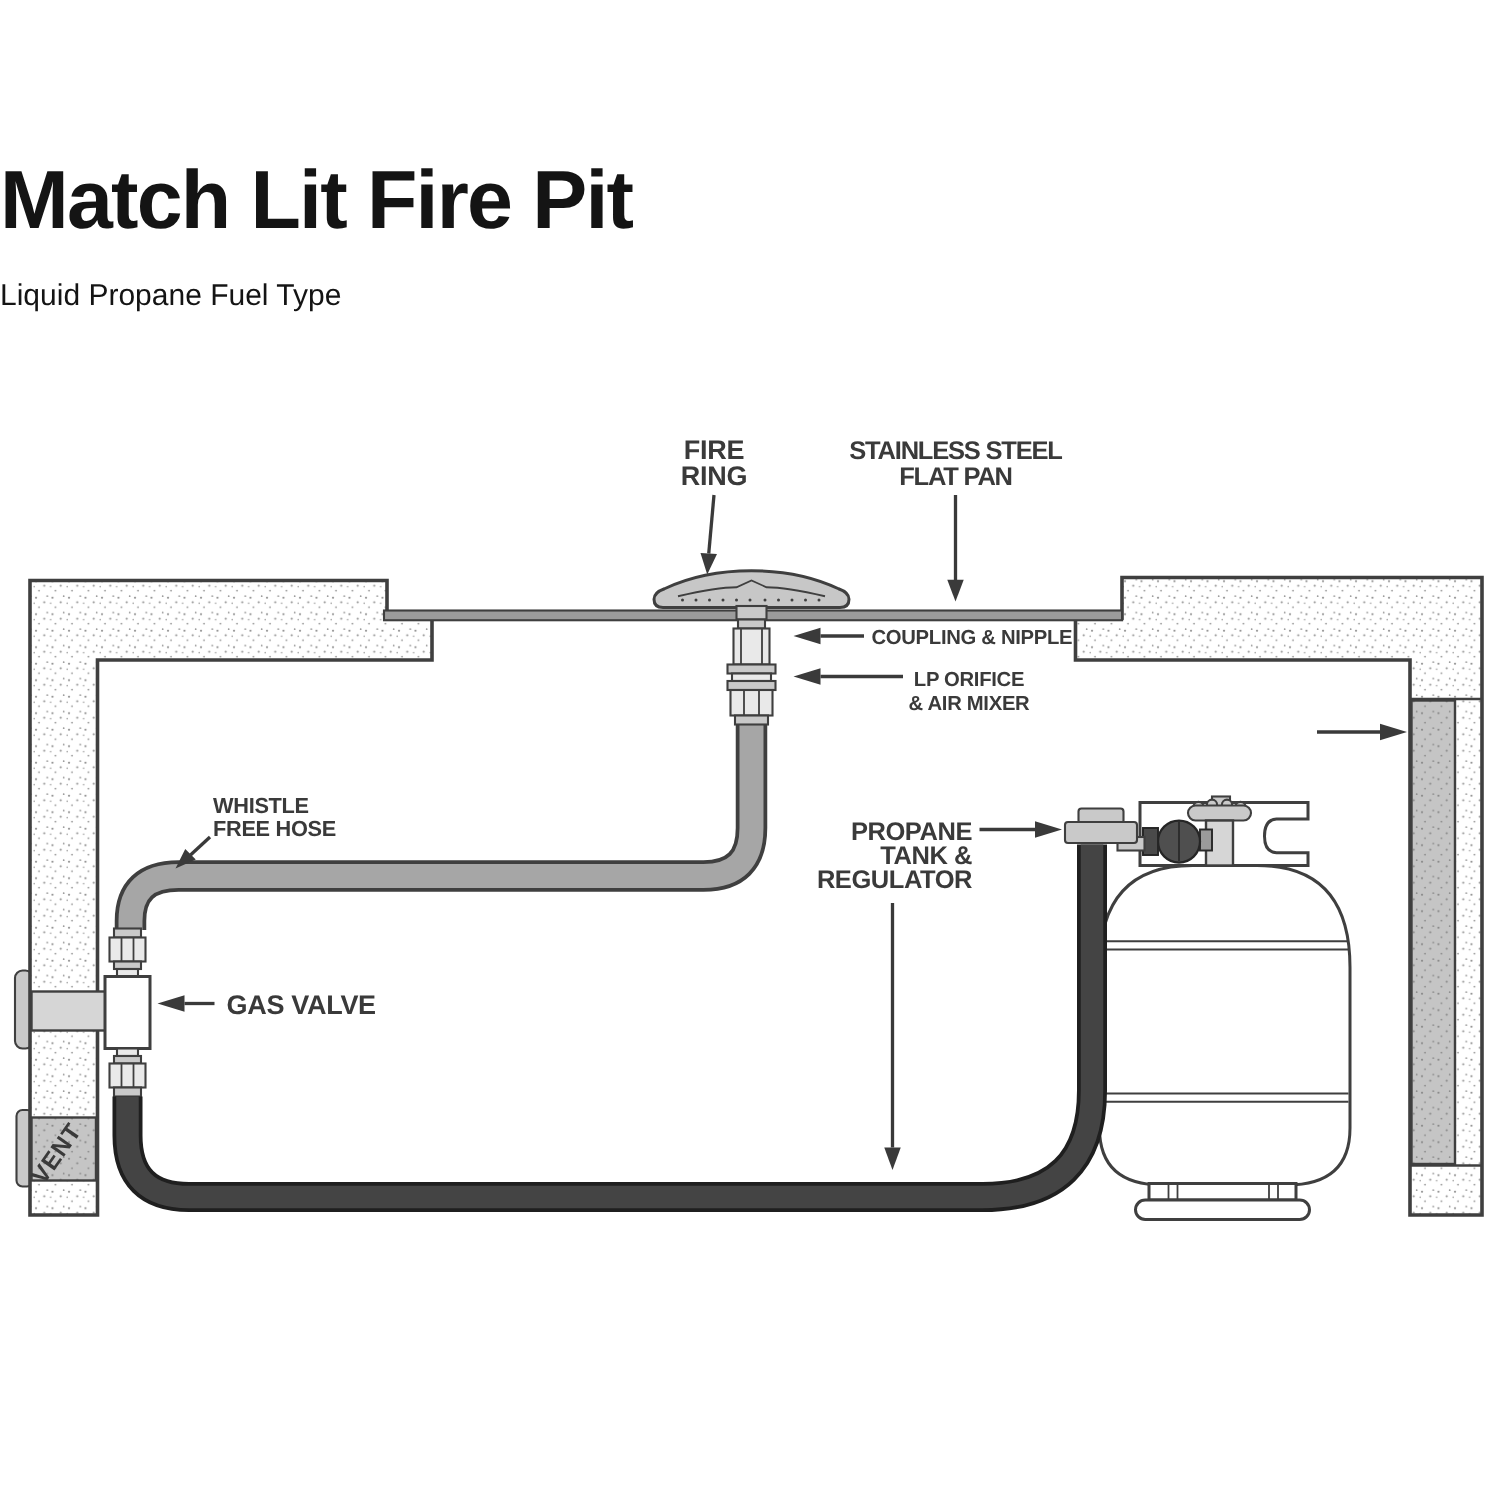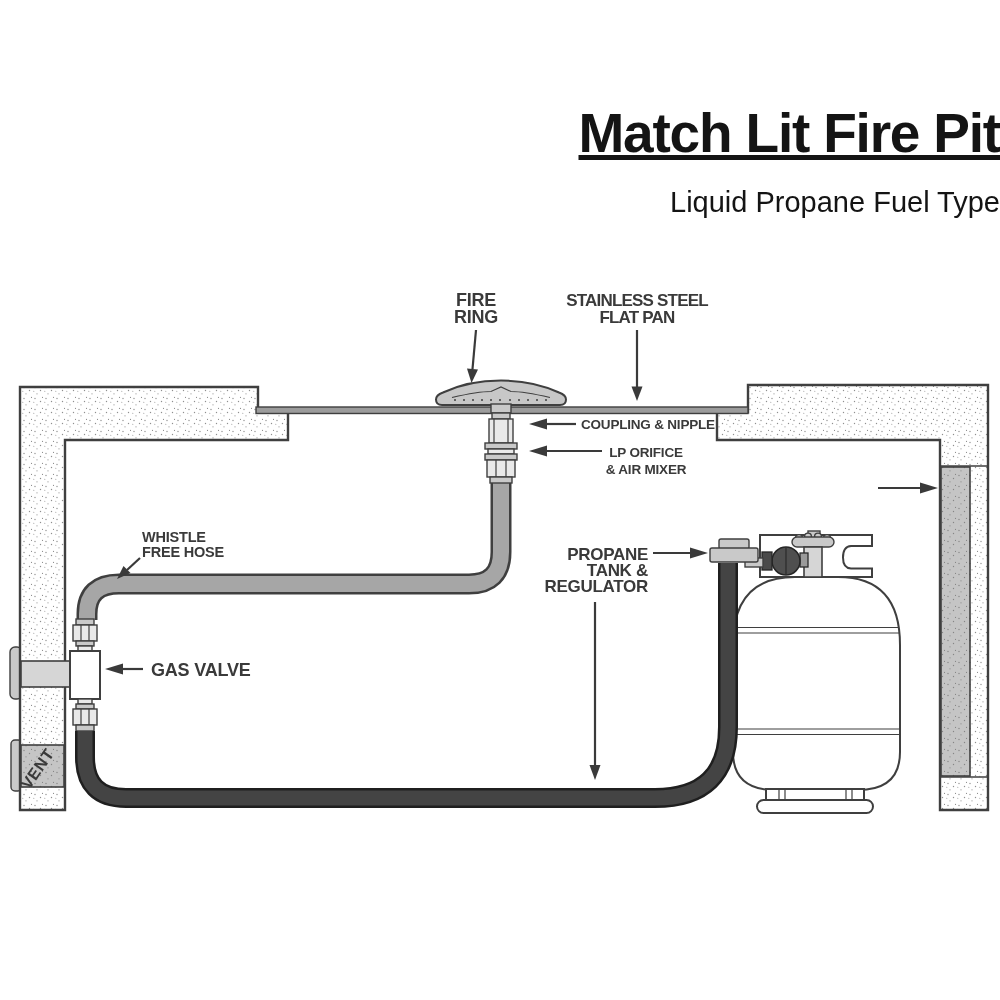--- a/index.html
+++ b/index.html
@@ -1,21 +1,21 @@
 <!DOCTYPE html>
 <html style="--c-title: #141414; --c-label: #3a3a3a; --c-ink: #3f3f3f; --c-pan: #9c9c9c; --c-hose: #a6a6a6; --c-dark-hose: #444444; --c-dark-hose-edge: #1f1f1f; --c-ring: #c7c7c7; --c-fitting-light: #e9e9e9; --c-fitting-mid: #c9c9c9; --c-steel: #d6d6d6; --c-vent-bg: #c5c5c5; --c-stip-dot: #8f8f8f; --c-regulator: #4f4f4f;"><head>
 <meta charset="utf-8">
 <style>
   html,body{margin:0;padding:0;background:#ffffff;}
   .stage{position:relative;width:1000px;height:1000px;overflow:hidden;background:#fff;
          font-family:"Liberation Sans",sans-serif;}
-  .title{position:absolute;top:101px;left:0;width:1000px;text-align:right;
-         font-size:55px;font-weight:700;letter-spacing:-1.2px;color:var(--c-title,#141414);text-decoration:underline;}
-  .subtitle{position:absolute;top:186px;left:0;width:1000px;text-align:right;
-         font-size:29px;font-weight:400;letter-spacing:0;color:var(--c-title,#1a1a1a);}
+  .title{position:absolute;top:101px;left:0;width:1000px;text-align:left;
+         font-size:55px;font-weight:700;letter-spacing:-1.2px;color:var(--c-title,#141414);}
+  .subtitle{position:absolute;top:186px;left:0;width:1000px;text-align:left;
+         font-size:20px;font-weight:400;letter-spacing:0;color:var(--c-title,#1a1a1a);}
   svg.diagram{position:absolute;left:0;top:0;}
   .stip-bg{fill:#ffffff;}
   .stip-dot{fill:var(--c-stip-dot,#8f8f8f);}
   .stipmid-bg{fill:var(--c-vent-bg,#c5c5c5);}
   .stipmid-dot{fill:#868686;}
   .wall{stroke:var(--c-ink,#3f3f3f);stroke-width:2.4;}
   .panel{stroke:var(--c-ink,#3f3f3f);stroke-width:1.6;}
   .pan{fill:var(--c-pan,#9c9c9c);stroke:var(--c-ink,#3f3f3f);stroke-width:1.4;}
   .ring{fill:var(--c-ring,#c7c7c7);stroke:var(--c-ink,#3f3f3f);stroke-width:2;}
   .thin{stroke:var(--c-ink,#3f3f3f);stroke-width:1.2;fill:none;}

